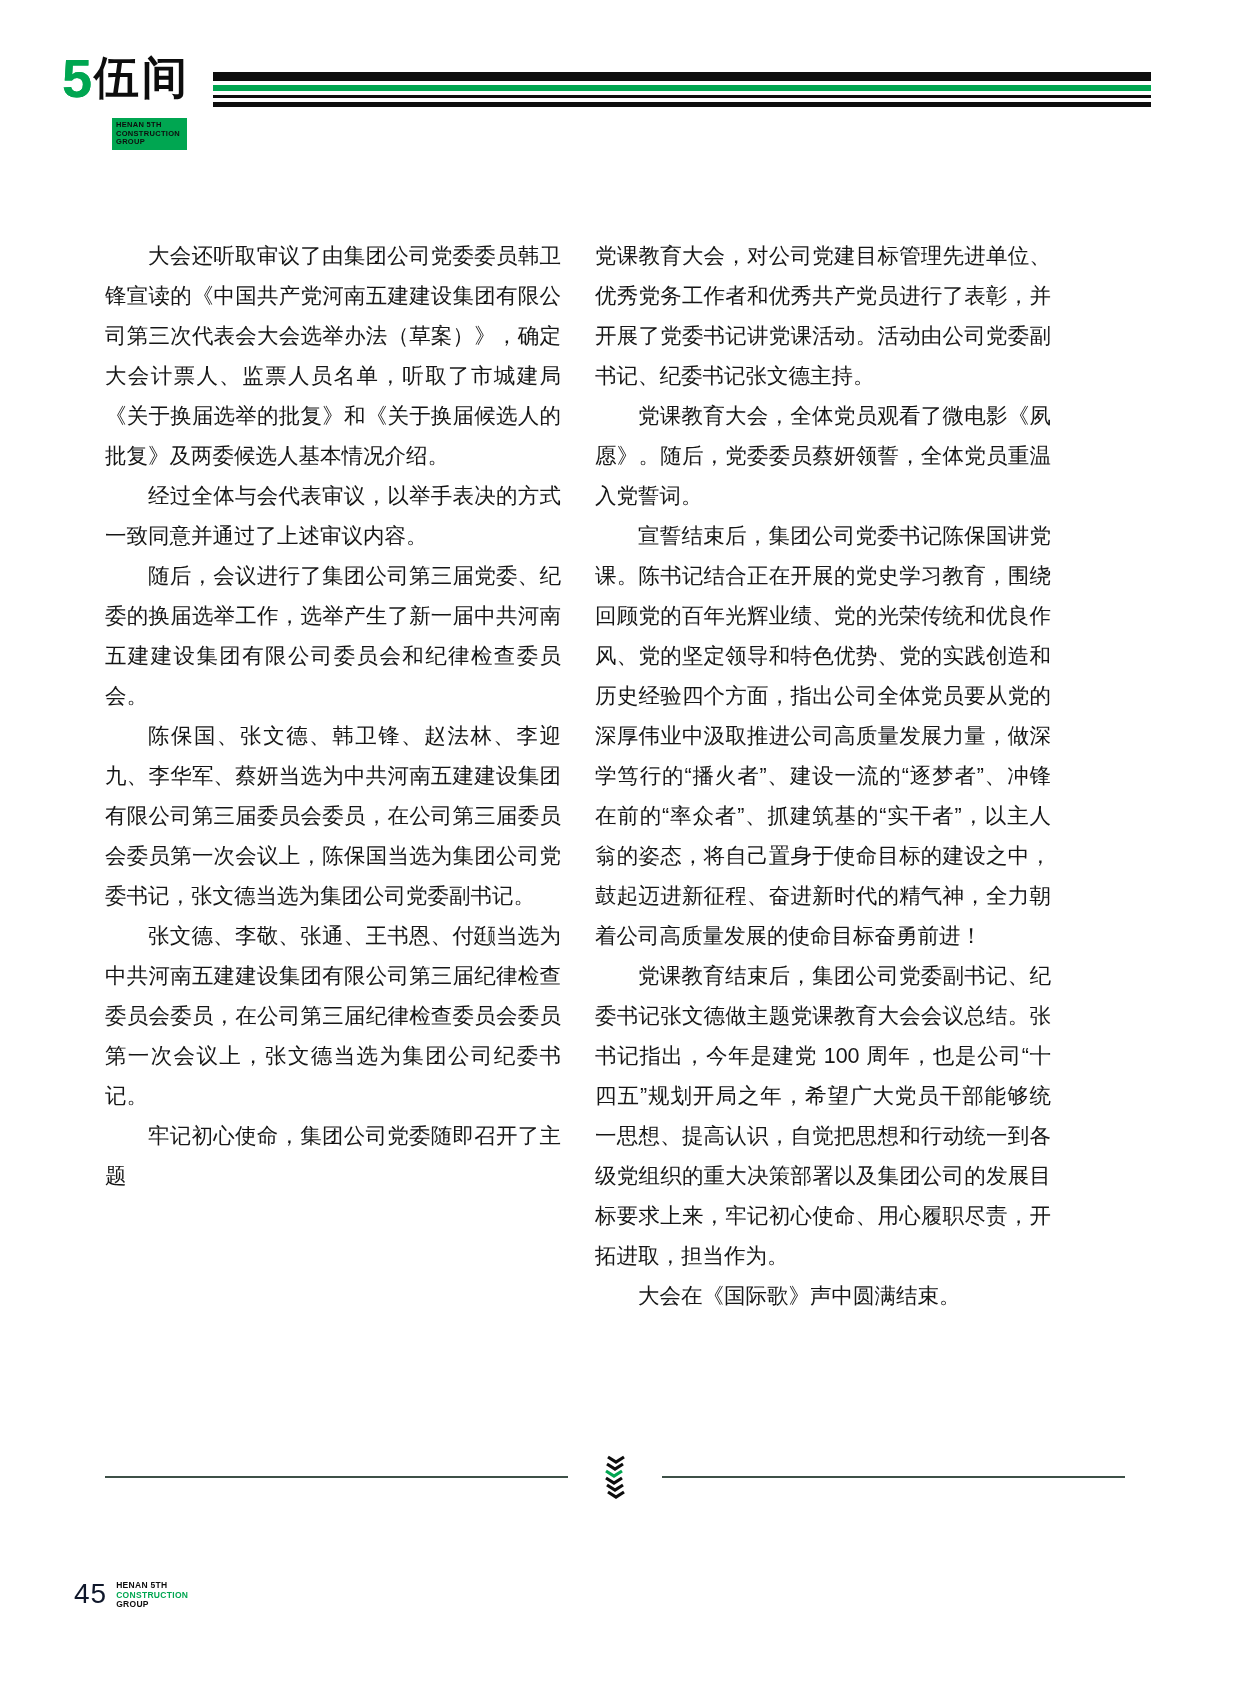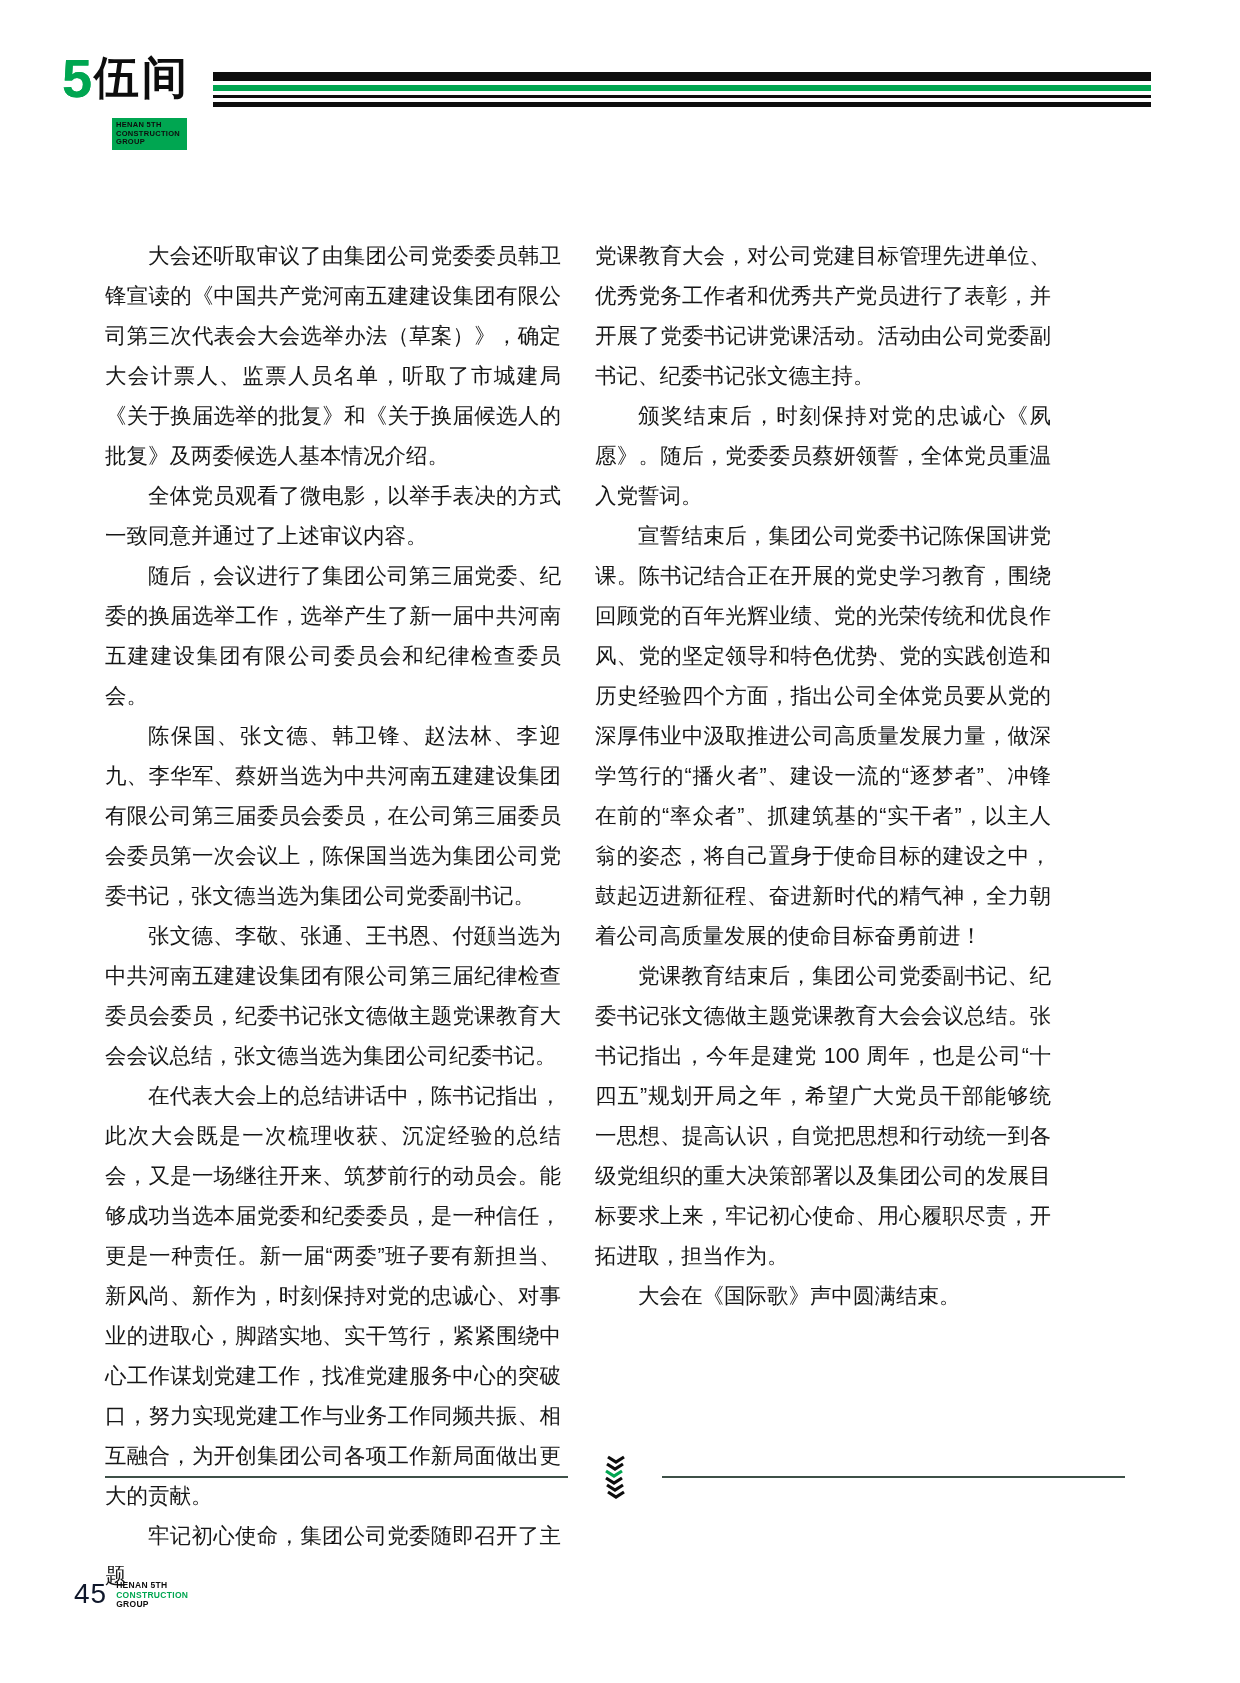--- a/index.html
+++ b/index.html
@@ -119,30 +119,29 @@
 <div class="stripes">
   <div class="stripe s1"></div>
   <div class="stripe s2"></div>
   <div class="stripe s3"></div>
   <div class="stripe s4"></div>
 </div>
 
 <div class="columns">
   <div class="col">
       <p class="para">大会还听取审议了由集团公司党委委员韩卫锋宣读的《中国共产党河南五建建设集团有限公司第三次代表会大会选举办法（草案）》，确定大会计票人、监票人员名单，听取了市城建局《关于换届选举的批复》和《关于换届候选人的批复》及两委候选人基本情况介绍。</p>
-      <p class="para">全体党员观看了微电影，以举手表决的方式一致同意并通过了上述审议内容。</p>
+      <p class="para">经过全体与会代表审议，以举手表决的方式一致同意并通过了上述审议内容。</p>
       <p class="para">随后，会议进行了集团公司第三届党委、纪委的换届选举工作，选举产生了新一届中共河南五建建设集团有限公司委员会和纪律检查委员会。</p>
       <p class="para">陈保国、张文德、韩卫锋、赵法林、李迎九、李华军、蔡妍当选为中共河南五建建设集团有限公司第三届委员会委员，在公司第三届委员会委员第一次会议上，陈保国当选为集团公司党委书记，张文德当选为集团公司党委副书记。</p>
-      <p class="para">张文德、李敬、张通、王书恩、付颋当选为中共河南五建建设集团有限公司第三届纪律检查委员会委员，纪委书记张文德做主题党课教育大会会议总结，张文德当选为集团公司纪委书记。</p>
-      <p class="para">在代表大会上的总结讲话中，陈书记指出，此次大会既是一次梳理收获、沉淀经验的总结会，又是一场继往开来、筑梦前行的动员会。能够成功当选本届党委和纪委委员，是一种信任，更是一种责任。新一届“两委”班子要有新担当、新风尚、新作为，时刻保持对党的忠诚心、对事业的进取心，脚踏实地、实干笃行，紧紧围绕中心工作谋划党建工作，找准党建服务中心的突破口，努力实现党建工作与业务工作同频共振、相互融合，为开创集团公司各项工作新局面做出更大的贡献。</p>
+      <p class="para">张文德、李敬、张通、王书恩、付颋当选为中共河南五建建设集团有限公司第三届纪律检查委员会委员，在公司第三届纪律检查委员会委员第一次会议上，张文德当选为集团公司纪委书记。</p>
       <p class="para">牢记初心使命，集团公司党委随即召开了主题</p>
     </div>
   <div class="col">
       <p class="para no-indent">党课教育大会，对公司党建目标管理先进单位、优秀党务工作者和优秀共产党员进行了表彰，并开展了党委书记讲党课活动。活动由公司党委副书记、纪委书记张文德主持。</p>
-      <p class="para">颁奖结束后，时刻保持对党的忠诚心《夙愿》。随后，党委委员蔡妍领誓，全体党员重温入党誓词。</p>
+      <p class="para">党课教育大会，全体党员观看了微电影《夙愿》。随后，党委委员蔡妍领誓，全体党员重温入党誓词。</p>
       <p class="para">宣誓结束后，集团公司党委书记陈保国讲党课。陈书记结合正在开展的党史学习教育，围绕回顾党的百年光辉业绩、党的光荣传统和优良作风、党的坚定领导和特色优势、党的实践创造和历史经验四个方面，指出公司全体党员要从党的深厚伟业中汲取推进公司高质量发展力量，做深学笃行的“播火者”、建设一流的“逐梦者”、冲锋在前的“率众者”、抓建筑基的“实干者”，以主人翁的姿态，将自己置身于使命目标的建设之中，鼓起迈进新征程、奋进新时代的精气神，全力朝着公司高质量发展的使命目标奋勇前进！</p>
       <p class="para">党课教育结束后，集团公司党委副书记、纪委书记张文德做主题党课教育大会会议总结。张书记指出，今年是建党 100 周年，也是公司“十四五”规划开局之年，希望广大党员干部能够统一思想、提高认识，自觉把思想和行动统一到各级党组织的重大决策部署以及集团公司的发展目标要求上来，牢记初心使命、用心履职尽责，开拓进取，担当作为。</p>
       <p class="para">大会在《国际歌》声中圆满结束。</p>
     </div>
 </div>
 
 <div class="divider">
   <div class="line"></div>
   <div class="icon-wrap">
     <svg width="30" height="44" viewBox="0 0 30 44" xmlns="http://www.w3.org/2000/svg">

